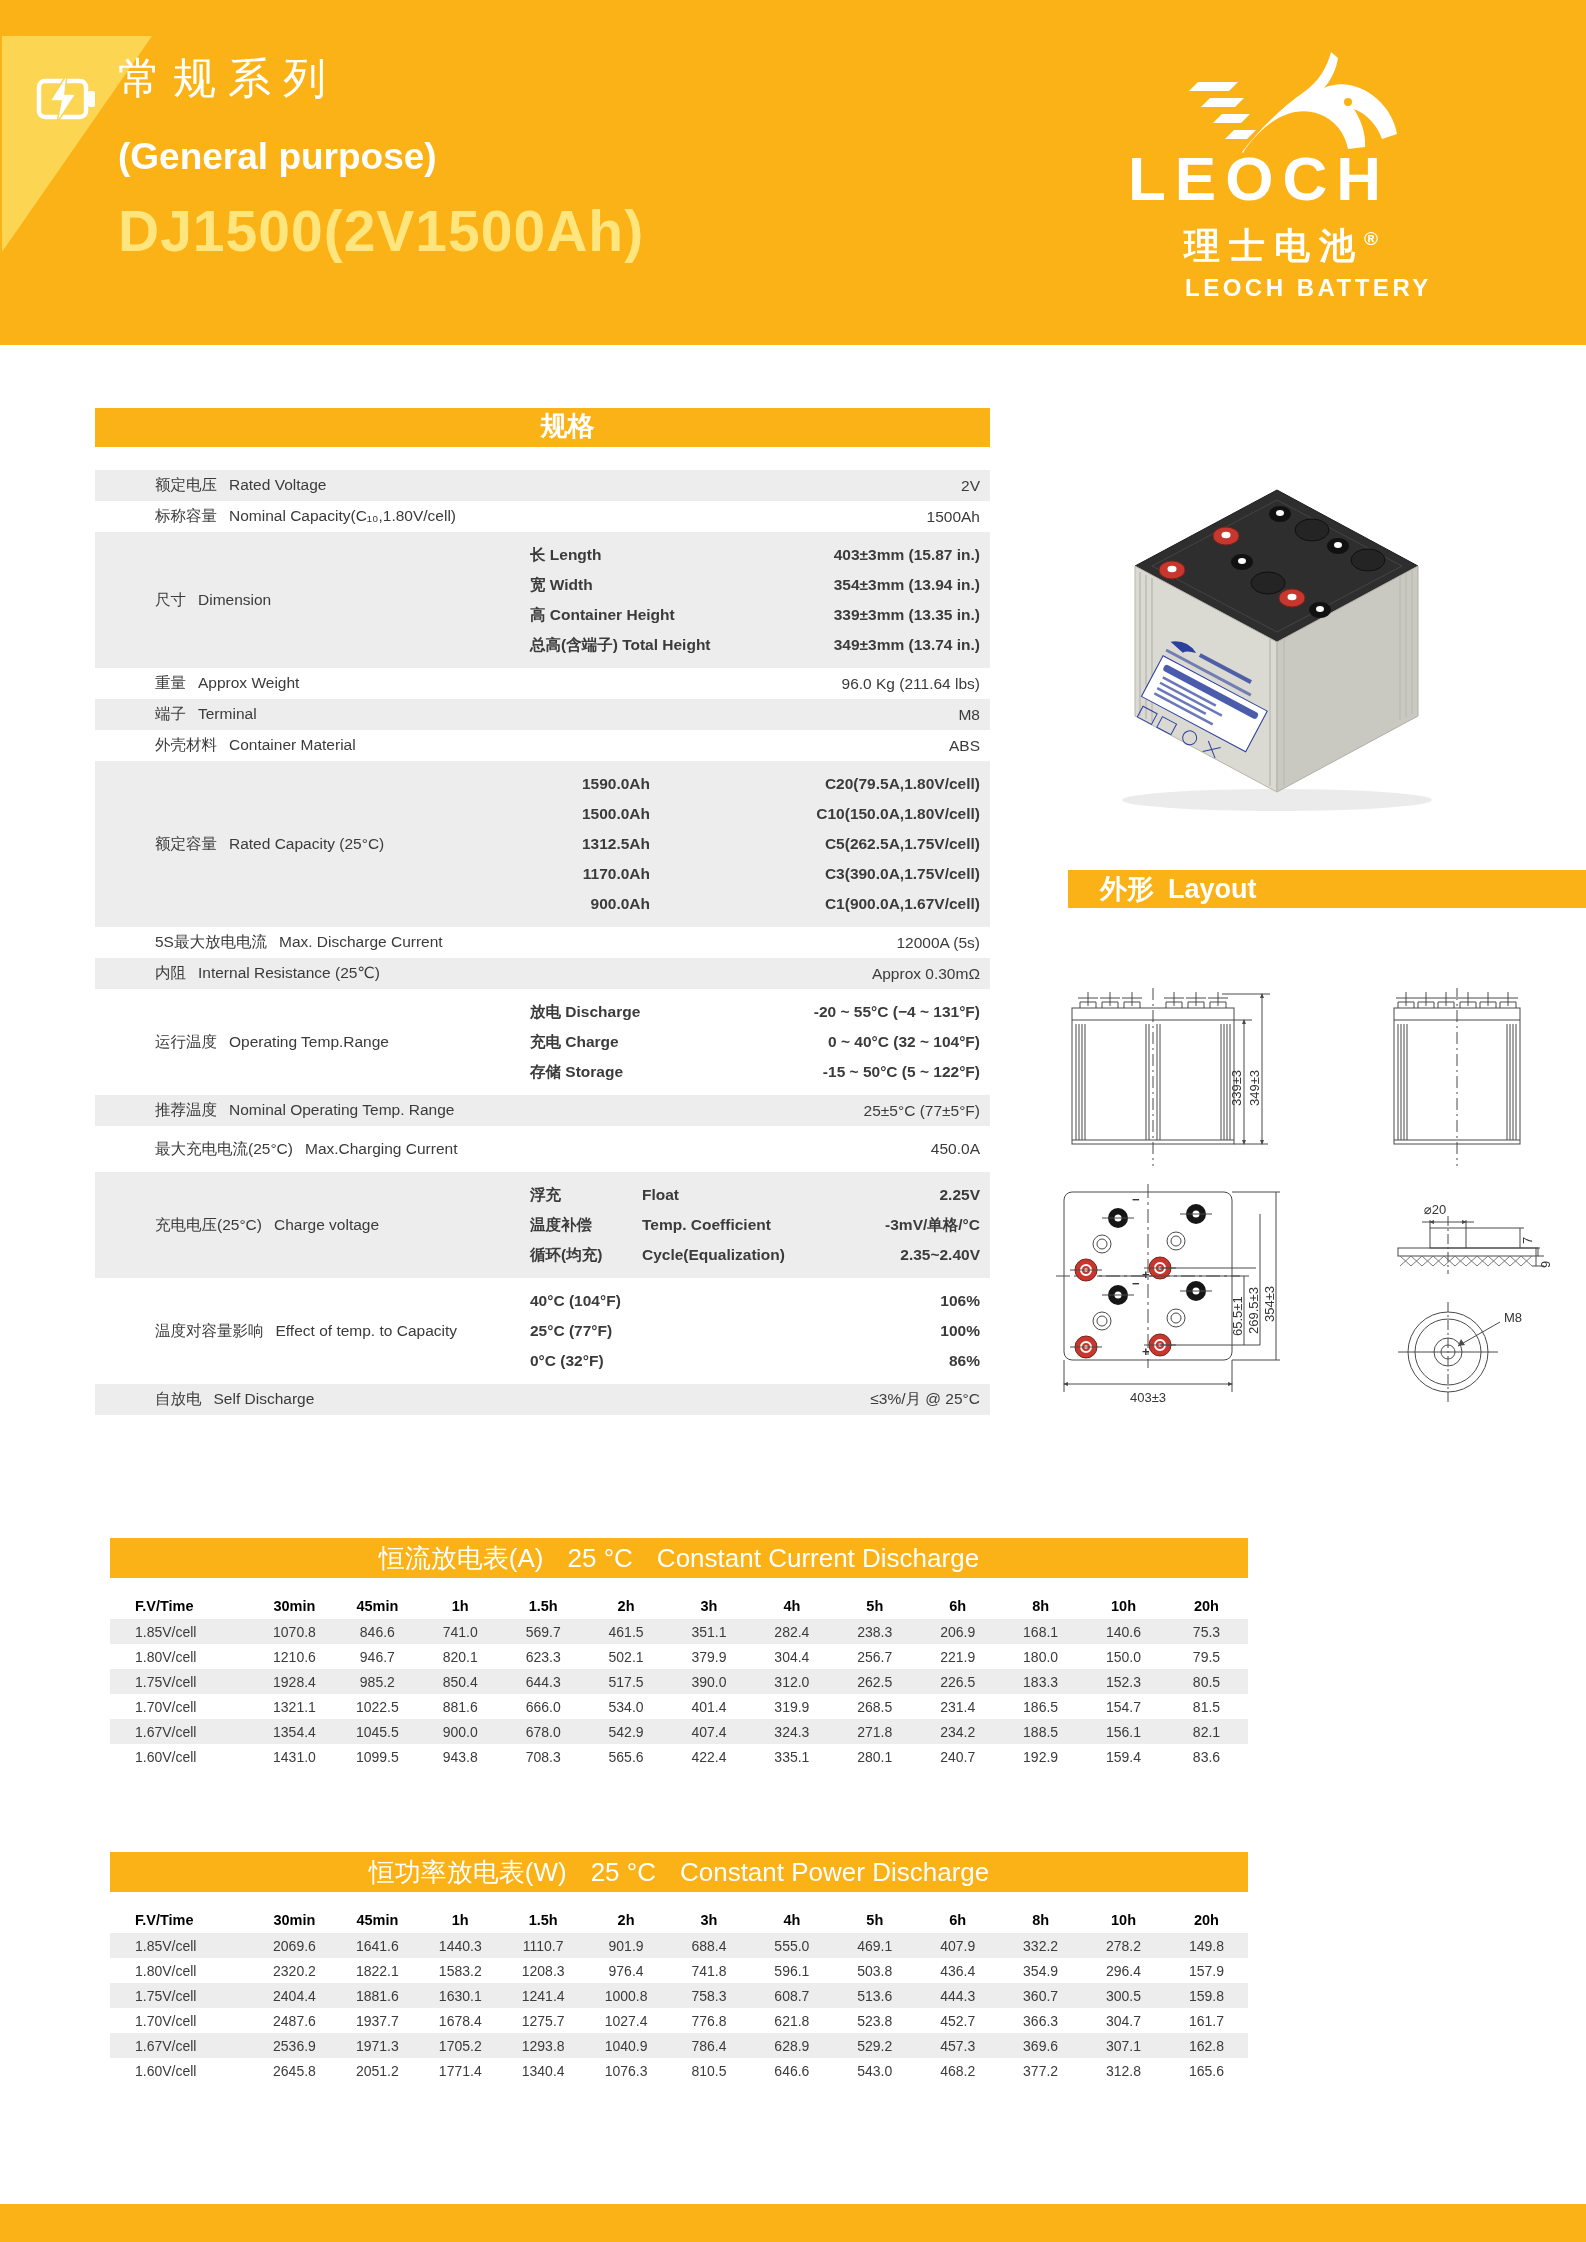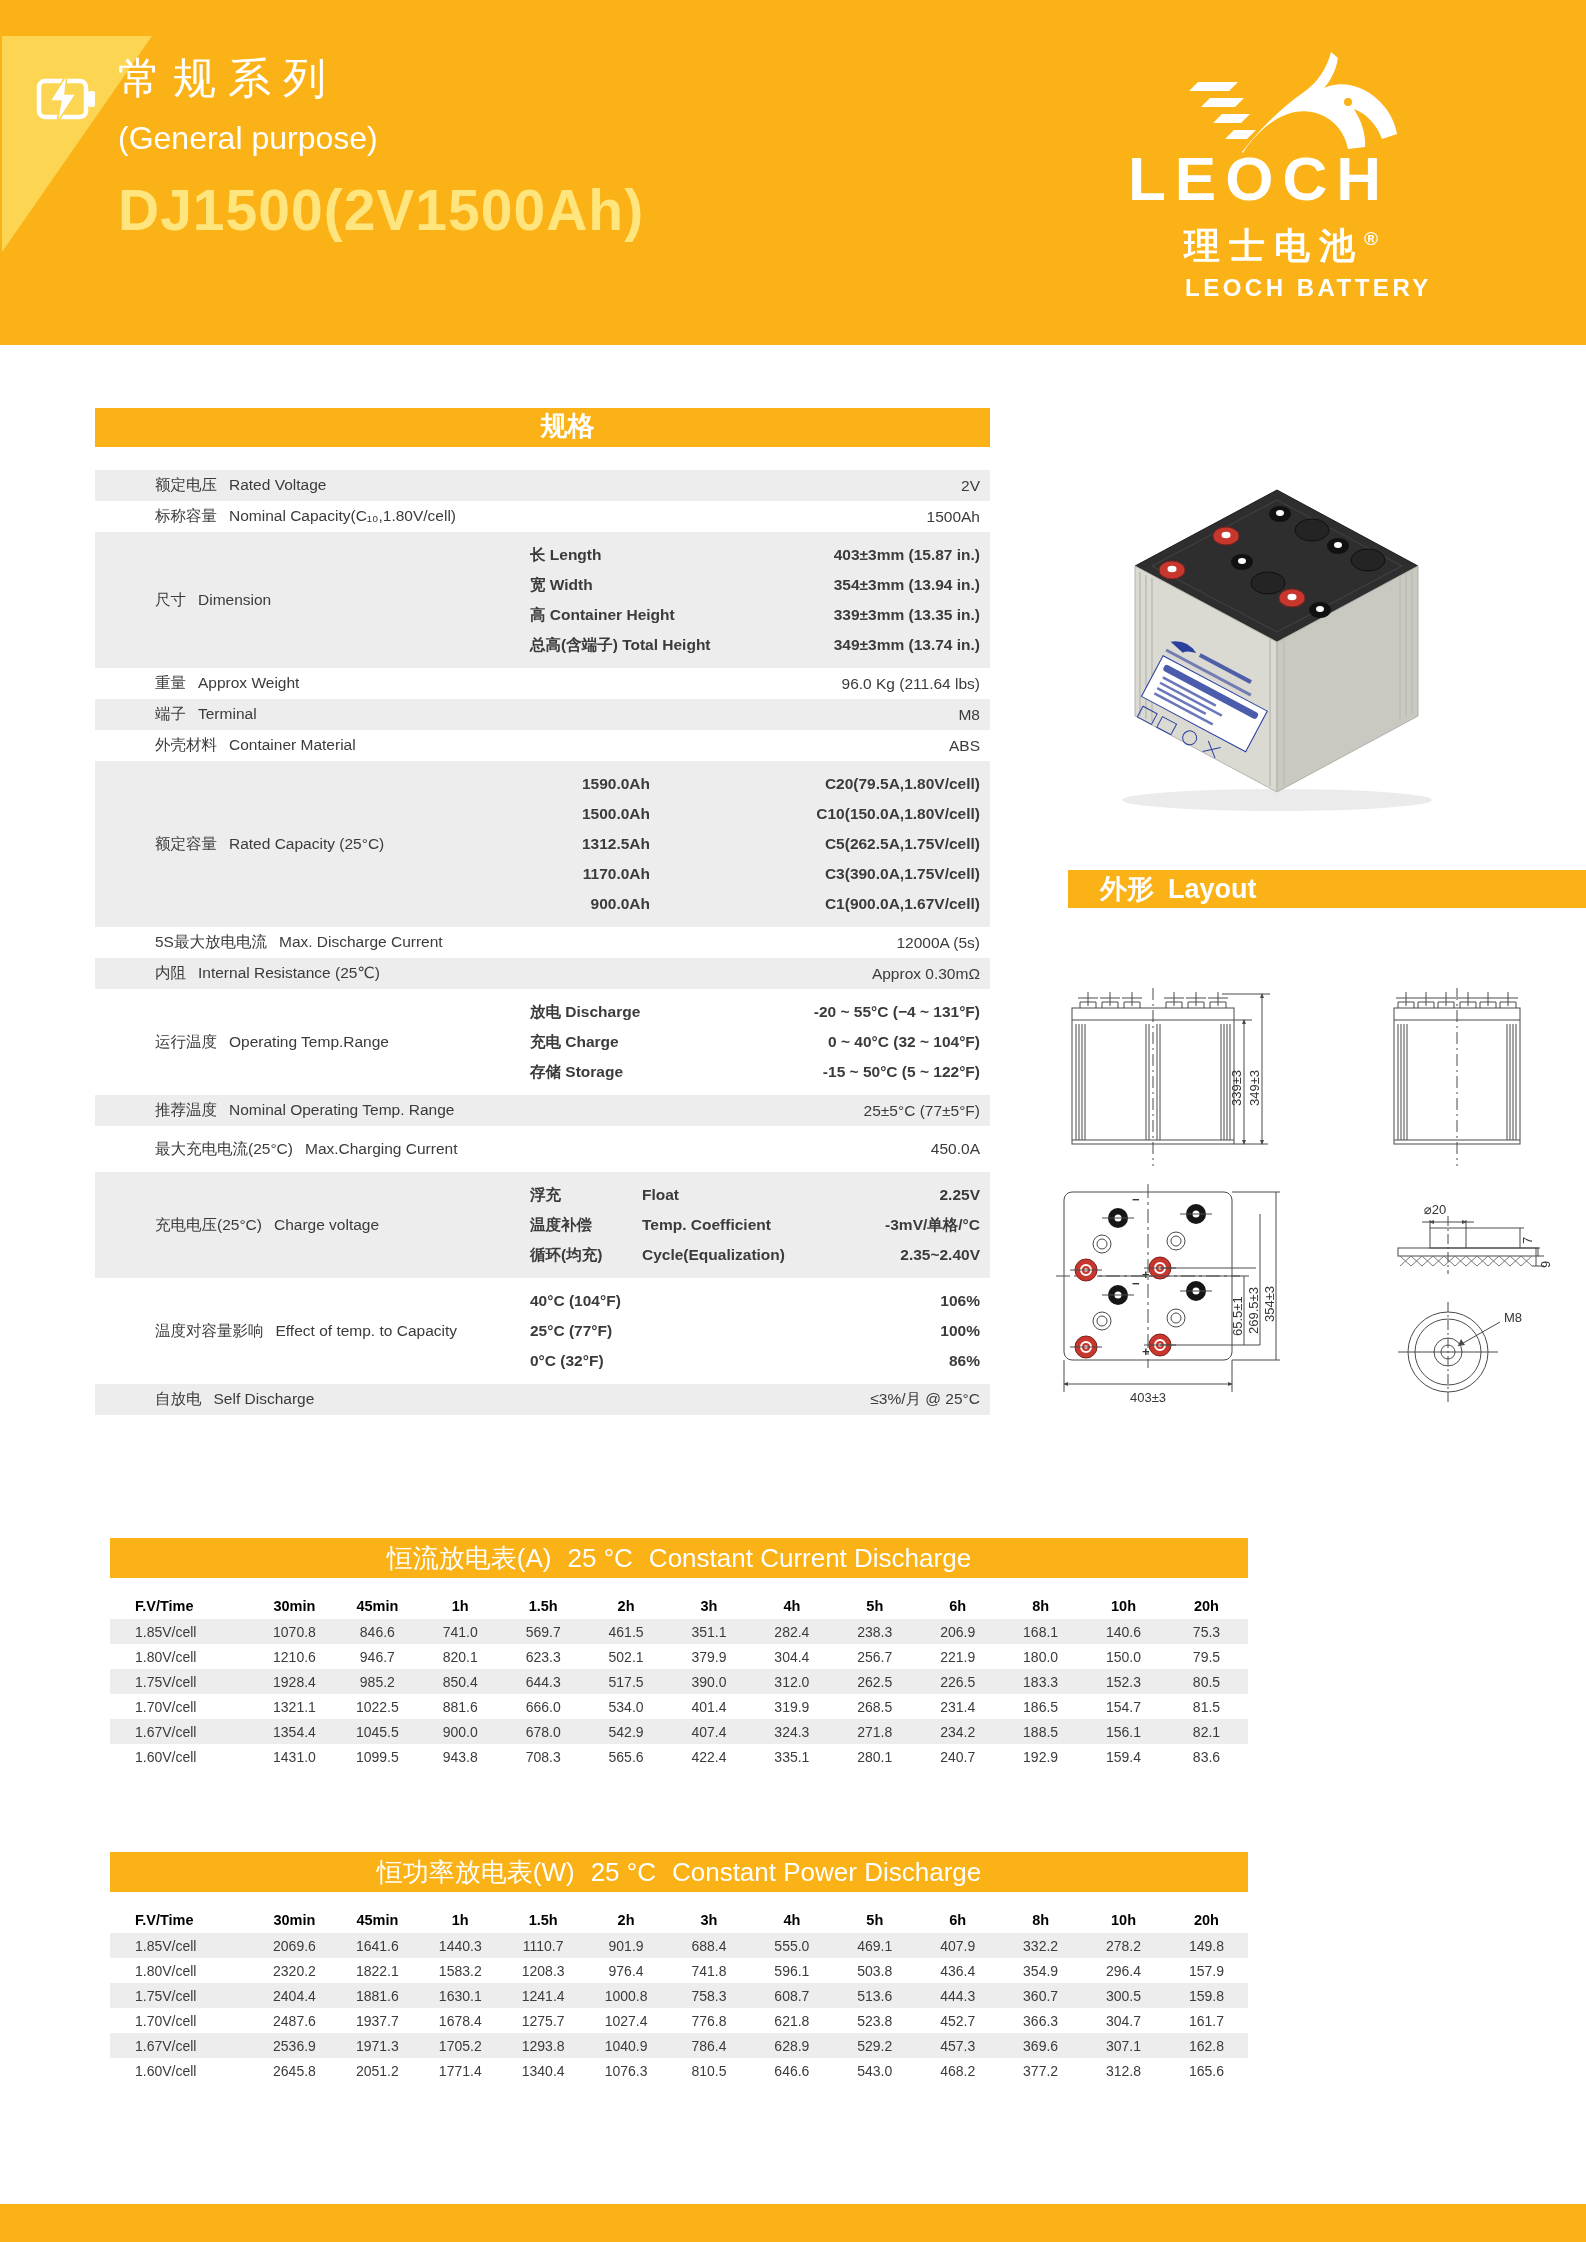--- a/index.html
+++ b/index.html
@@ -6,21 +6,21 @@
   .page{position:relative;width:1586px;height:2242px;background:#fff;overflow:hidden;
         font-family:"Liberation Sans","DejaVu Sans",sans-serif;color:#3B3B3B;}
   :root{--yellow:#FBB216;--pale:#FFE57E;--tri:#FCD553;--gray:#EDEDEE;--txt:#3B3B3B;--line:#4a4a4a;}
 
   
   .top-band{position:absolute;left:0;top:0;width:1586px;height:345px;background:var(--yellow);}
   .tri{position:absolute;left:2px;top:36px;}
   .batt-ic{position:absolute;left:36px;top:70px;}
   .titles{position:absolute;left:118px;top:50px;color:#fff;}
   .t-cn{font-size:43px;letter-spacing:12px;}
-  .t-en{font-size:32px;font-weight:normal;margin-top:12px;}
+  .t-en{font-size:37px;font-weight:bold;margin-top:28px;}
   .t-model{font-size:57px;font-weight:bold;color:var(--pale);margin-top:20px;letter-spacing:1px;}
   .logo{position:absolute;left:1128px;top:40px;width:370px;color:#fff;}
   .logo-word{font-size:62px;font-weight:bold;letter-spacing:9px;line-height:1;margin-top:-14px;}
   .logo-cn{font-size:36px;font-weight:bold;letter-spacing:9px;margin-top:12px;padding-left:56px;white-space:nowrap;}
   .reg{font-size:19px;vertical-align:super;letter-spacing:0;}
   .logo-en{font-size:24px;font-weight:bold;letter-spacing:3.5px;margin-top:3px;padding-left:57px;}
 
   
   .band{background:var(--yellow);color:#fff;display:flex;align-items:center;box-sizing:border-box;}
   .sec-band{position:absolute;left:95px;top:408px;width:895px;height:39px;padding-left:50px;gap:14px;
@@ -46,21 +46,21 @@
   
   .battery-art{position:absolute;left:1080px;top:458px;}
   .drawings{position:absolute;left:1056px;top:952px;width:530px;height:480px;}
   .drawings svg{position:absolute;}
   .dwg{stroke:var(--line);fill:none;stroke-width:1;}
   .dimtxt{fill:#333;font-size:13px;font-family:"Liberation Sans","DejaVu Sans",sans-serif;}
 
   
   .dis{position:absolute;left:110px;width:1138px;}
   #dis0{top:1538px;} #dis1{top:1852px;}
-  .dis-band{height:40px;justify-content:center;gap:16px;font-size:26px;}
+  .dis-band{height:40px;justify-content:center;gap:24px;font-size:26px;}
   .dis table{width:100%;border-collapse:collapse;table-layout:fixed;margin-top:14px;}
   .dis th{font-size:14.5px;font-weight:bold;color:#000;height:27px;text-align:center;padding:0;}
   .dis td{font-size:14px;color:var(--txt);height:25px;text-align:center;padding:0;}
   .dis th:first-child,.dis td:first-child{text-align:left;padding-left:25px;width:118px;}
   .dis tbody tr.shade{background:var(--gray);}
 
   .bottom-bar{position:absolute;left:0;top:2204px;width:1586px;height:38px;background:var(--yellow);}
 </style>
 </head>
 <body>

